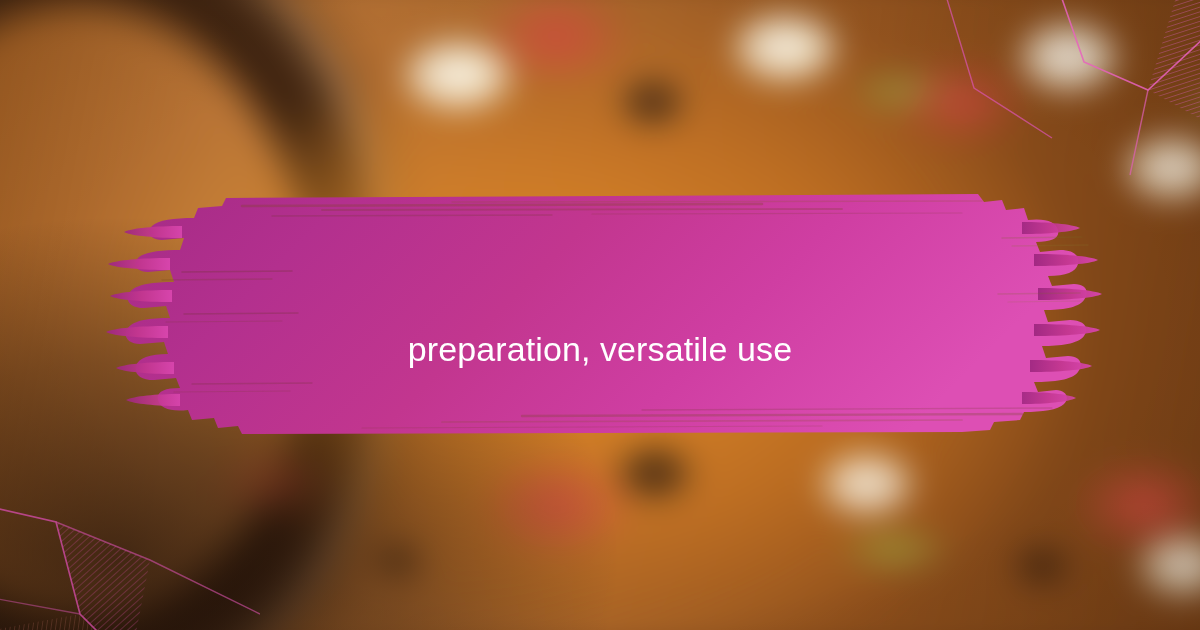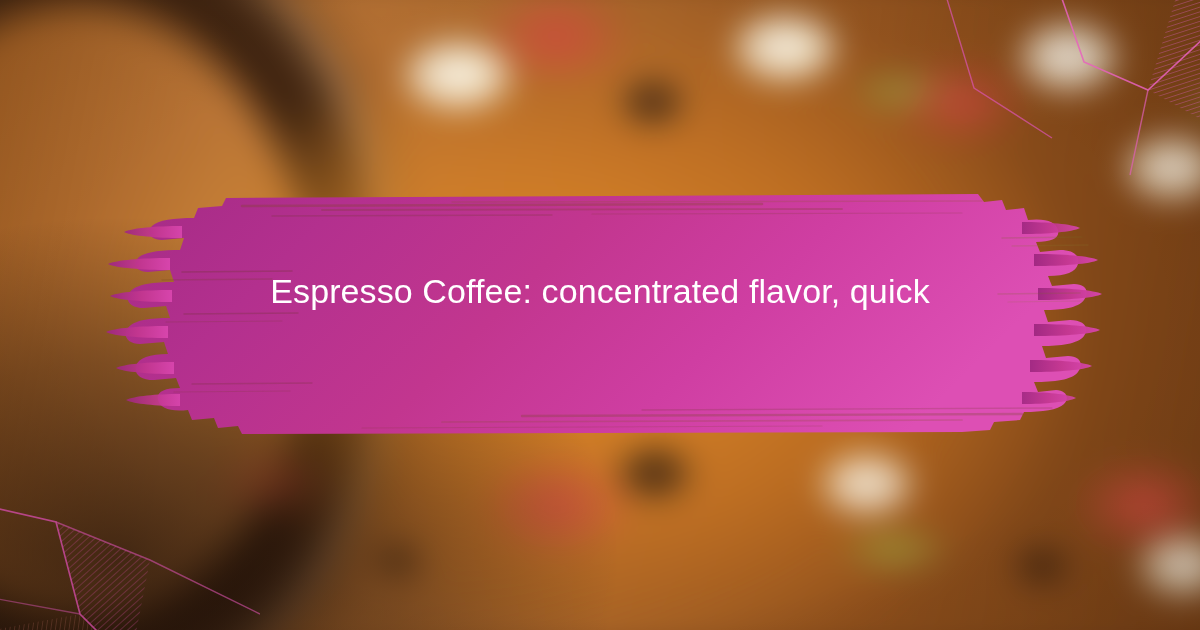--- a/index.html
+++ b/index.html
@@ -256,16 +256,17 @@
 
         <path d="M 400,230 L 900,228" stroke="#6e4818" stroke-width="2.4" opacity="0.5"></path>
         <path d="M 320,236 L 840,234" stroke="#7c5420" stroke-width="1.7" opacity="0.42"></path>
         <path d="M 520,224 L 930,222" stroke="#5e3a14" stroke-width="1.3" opacity="0.36"></path>
         <path d="M 240,242 L 700,240" stroke="#6a4218" stroke-width="1.2" opacity="0.32"></path>
       </g>
     </svg>
   </div>
 
   <div class="headline">
-    <span>Espresso Coffee: concentrated flavor, quick</span><br>
+    <br>
+    <span>preparation, versatile use</span>
   </div>
 
 </div>
 
 </body></html>

